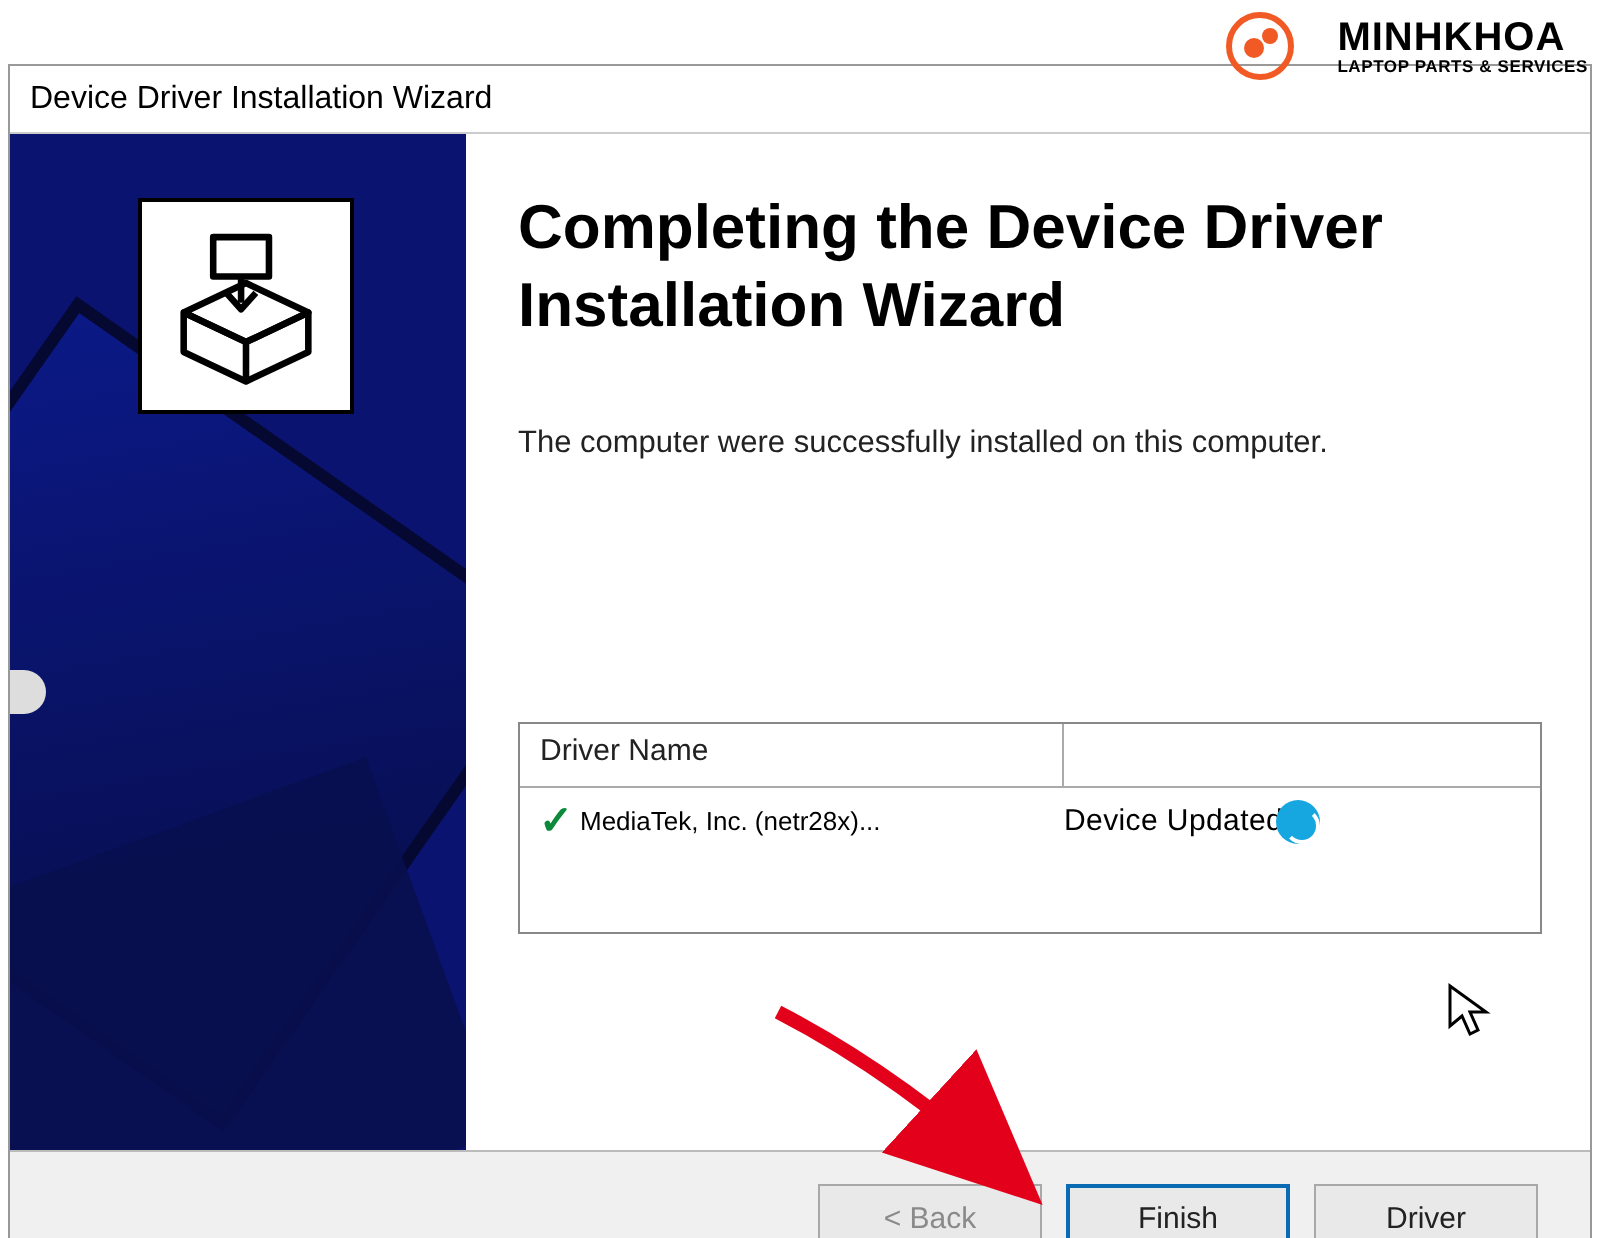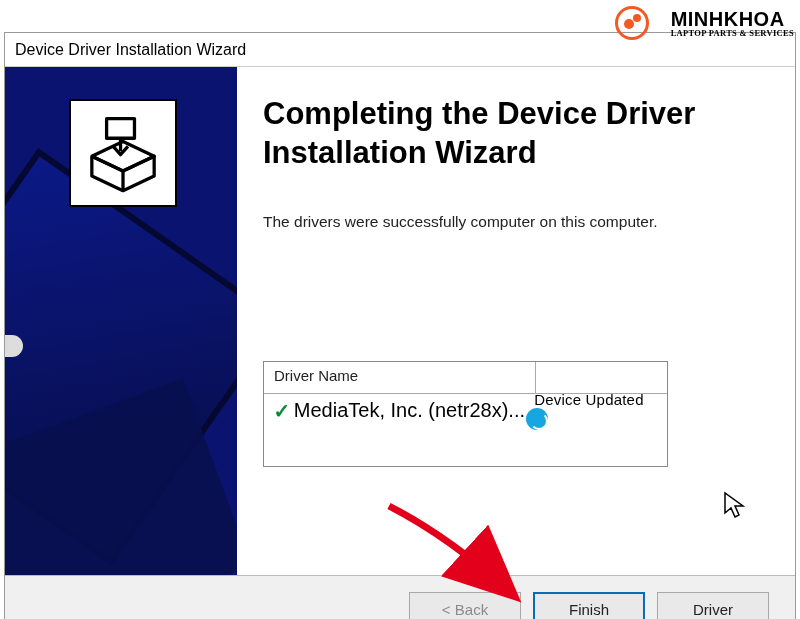--- a/index.html
+++ b/index.html
@@ -94,21 +94,21 @@
     margin: 0 0 40px 0;
     line-height: 1.25;
   }
   .body-text {
     font-size: 15.5px;
     color: #222;
     margin-bottom: 130px;
   }
   .driver-table {
     border: 1px solid #888;
-    width: 405px;
+    width: 512px;
     height: 106px;
   }
   .dt-head {
     display: flex;
     border-bottom: 1px solid #aaa;
     background: #fff;
     height: 32px;
     align-items: stretch;
   }
   .dt-col {
@@ -127,21 +127,21 @@
   }
   .check {
     color: #0a8a3a;
     font-size: 20px;
     font-weight: bold;
     width: 24px;
     display: inline-flex;
     justify-content: center;
   }
   .driver-name {
-    font-size: 20px;
+    font-size: 13px;
     width: 242px;
   }
   .driver-status {
     font-size: 15px;
     position: relative;
   }
   .spinner {
     display: inline-block;
     width: 22px; height: 22px;
     background: #17a7e0;
@@ -243,21 +243,20 @@
     font-weight: 900;
     font-size: 20px;
     letter-spacing: 0.5px;
     color: #000;
   }
   .logo-tag {
     font-size: 8.5px;
     letter-spacing: 0.3px;
     color: #000;
     font-weight: 600;
-    font-family: Liberation Serif, serif;
   }
 </style>
 </head>
 <body>
 
 <div class="window">
 
   <div class="titlebar">
     <span>Device Driver Installation Wizard</span>
   </div>
@@ -279,21 +278,21 @@
             <rect x="30" y="8" width="34" height="24" fill="#fff"></rect>
             <line x1="47" y1="32" x2="47" y2="48"></line>
             <polyline points="38,42 47,52 56,42"></polyline>
           </g>
         </svg>
       </div>
     </div>
 
     <div class="main">
       <h1 class="heading">Completing the Device Driver Installation Wizard</h1>
-      <div class="body-text">The drivers were successfully computer on this computer.</div>
+      <div class="body-text">The computer were successfully installed on this computer.</div>
 
       <div class="driver-table">
         <div class="dt-head">
           <div class="dt-col name">Driver Name</div>
         </div>
         <div class="dt-row">
           <span class="check">✓</span>
           <span class="driver-name">MediaTek, Inc. (netr28x)...</span>
           <span class="driver-status">
             <span style="letter-spacing:0.2px;">Device Updated</span>

